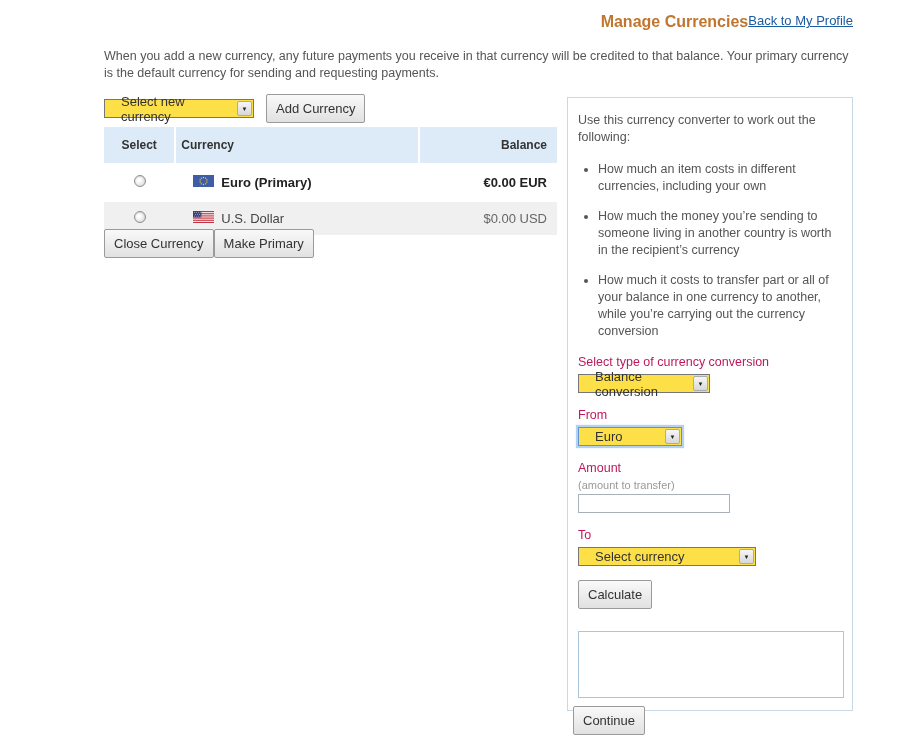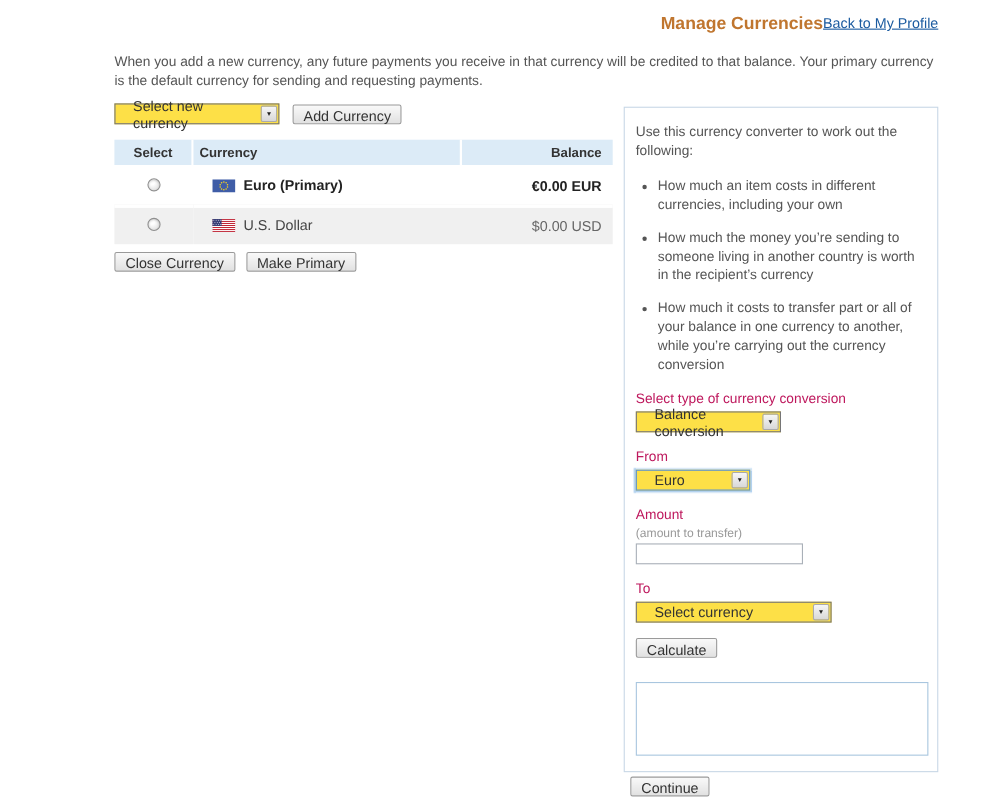--- a/index.html
+++ b/index.html
@@ -38,53 +38,53 @@
   .sel.focused {
     border: 1px solid #5e94cf;
     box-shadow: 0 0 1px 2px #b3d2ef;
   }
 
   .btn {
     font-family: "Liberation Sans", sans-serif;
     font-size: 13px; color: #333;
     background: linear-gradient(#f9f9f9, #e1e1e1);
     border: 1px solid #9a9a9a; border-radius: 2px;
-    padding: 2px 9px; height: 18px; cursor: pointer;
+    padding: 2px 9px; height: 29px; cursor: pointer;
   }
 
   
   .currency-table {
     position: absolute; left: 104px; top: 127px; width: 453px;
     border-collapse: separate; border-spacing: 0; font-size: 13px;
   }
   .currency-table th {
     background: #dcebf7; color: #333; font-size: 12px; font-weight: bold;
-    height: 23px; padding: 0 5px; border-right: 2px solid #fff; margin-top: 38px;
+    height: 36px; padding: 0 5px; border-right: 2px solid #fff; margin-top: 38px;
   }
   .currency-table th:last-child { border-right: none; }
   .th-select { width: 72px; text-align: center; }
   .th-currency { width: 243px; text-align: left; }
   .th-balance { width: 136px; text-align: right; padding-right: 10px !important; }
   .currency-table td { height: 36px; border-top: 3px solid #fff; vertical-align: middle; }
   .row-alt td { background: #f0f0f0; }
   .td-select { text-align: center; }
   .td-currency { padding-left: 17px; }
   .td-balance { text-align: right; padding-right: 10px; color: #666; }
   .row-primary .td-currency, .row-primary .td-balance { font-weight: bold; color: #222; }
-  .cur-cell { display: inline-flex; align-items: center; gap: 7px; }
+  .cur-cell { display: inline-flex; gap: 7px; }
   .radio {
     display: inline-block; width: 12px; height: 12px; border-radius: 50%;
     border: 1px solid #8e8e8e;
     background: radial-gradient(circle at 35% 30%, #ffffff 20%, #d6d6d6);
     box-shadow: inset 0 1px 2px rgba(0,0,0,0.18);
     cursor: pointer;
   }
   .flag { display: inline-block; line-height: 0; }
 
-  .table-actions { position: absolute; left: 104px; top: 229px; display: flex; gap: 10px; }
+  .table-actions { position: absolute; left: 104px; top: 229px; display: flex; }
 
   
   .exchange-panel {
     position: absolute; left: 567px; top: 97px; width: 286px; min-height: 605px;
     border: 1px solid #c8d8e6; background: #fff;
   }
   .panel-header {
     background: #e4eef8; border-bottom: 1px solid #c8d8e6;
     padding: 4px 9px; font-size: 12.5px; font-weight: bold; color: #1c3d5c;
   }

